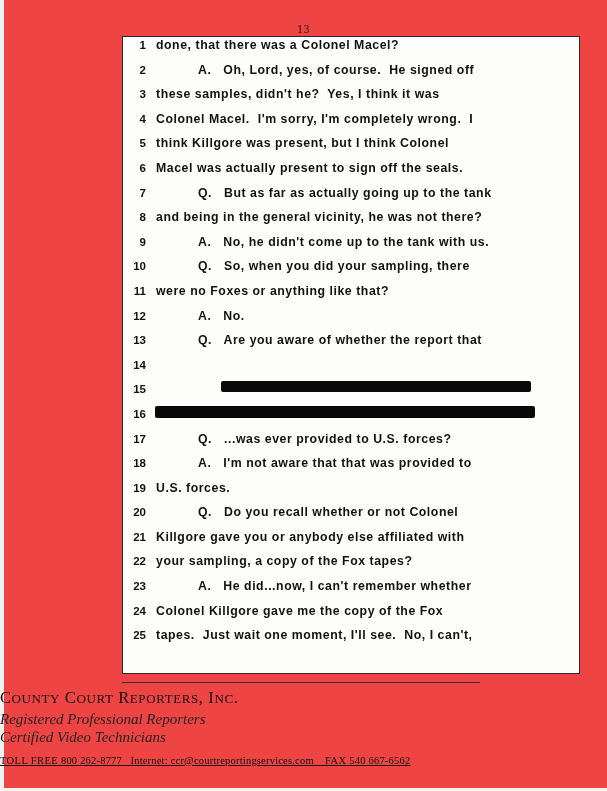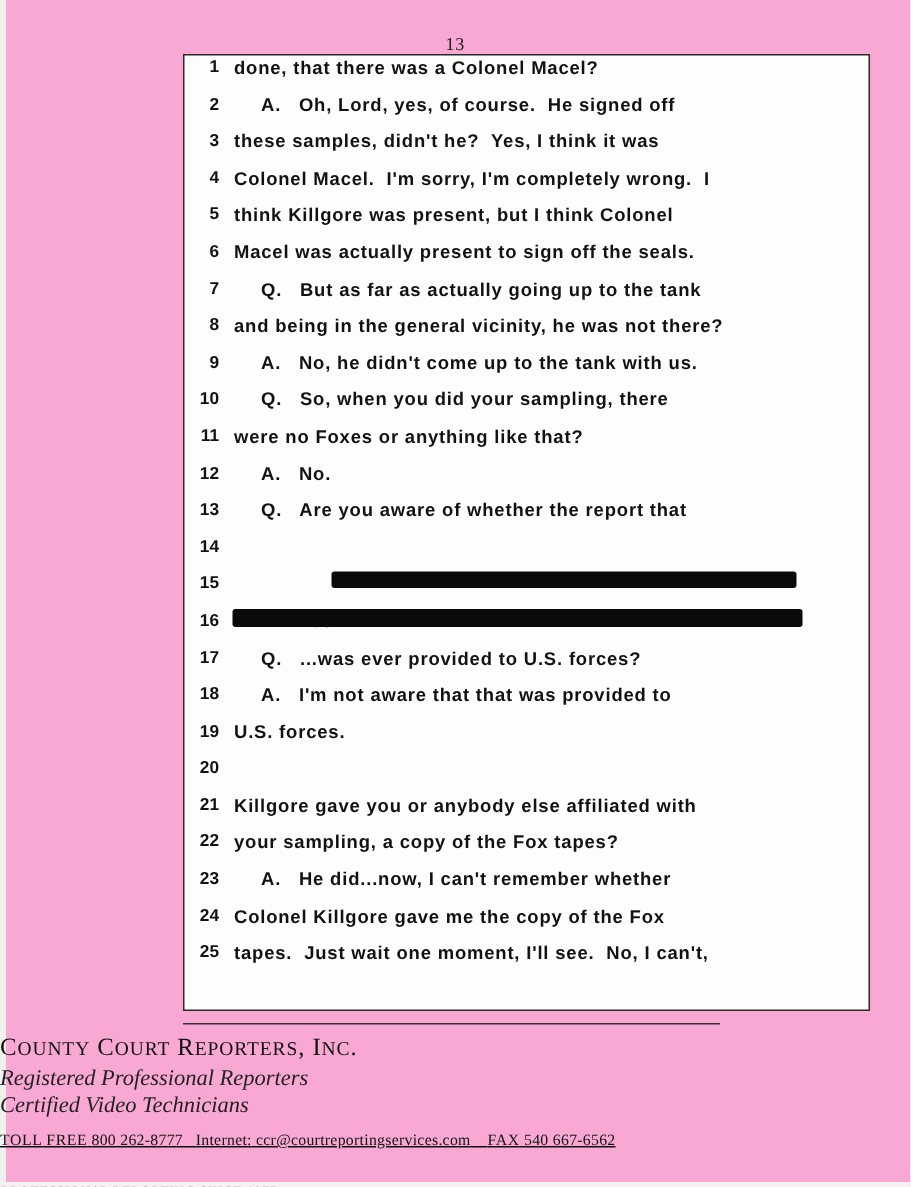--- a/index.html
+++ b/index.html
@@ -14,21 +14,21 @@
     color: #111111;
     position: relative;
     overflow: hidden;
   }
 
   .page {
     position: absolute;
     left: 0; top: 0;
     width: 607px;
     height: 791px;
-    background: #f9a8d4;
+    background: #ef4444;
   }
 
   
   .page-number {
     position: absolute;
     top: 22px;
     left: 0;
     width: 607px;
     text-align: center;
     font-family: "Liberation Serif", serif;
@@ -82,21 +82,21 @@
     width: 420px;
     font-family: "Liberation Sans", sans-serif;
     font-size: 12.3px;
     letter-spacing: 0.55px;
     color: #121212;
     white-space: pre;
     font-weight: 700;
   }
 
   .line-text.indent {
-    left: 52px;
+    left: 76px;
     width: 388px;
   }
 
   
   .redaction {
     position: absolute;
     background: #0a0a0a;
     border-radius: 2px;
   }
 
@@ -254,20 +254,21 @@
       <div class="line-row">
         <span class="line-no">18</span>
         <span class="line-text indent">A.   I'm not aware that that was provided to</span>
       </div>
       <div class="line-row">
         <span class="line-no">19</span>
         <span class="line-text">U.S. forces.</span>
       </div>
       <div class="line-row">
         <span class="line-no">20</span>
+        <span class="line-text indent">Q.   Do you recall whether or not Colonel</span>
       </div>
       <div class="line-row">
         <span class="line-no">21</span>
         <span class="line-text">Killgore gave you or anybody else affiliated with</span>
       </div>
       <div class="line-row">
         <span class="line-no">22</span>
         <span class="line-text">your sampling, a copy of the Fox tapes?</span>
       </div>
       <div class="line-row">

